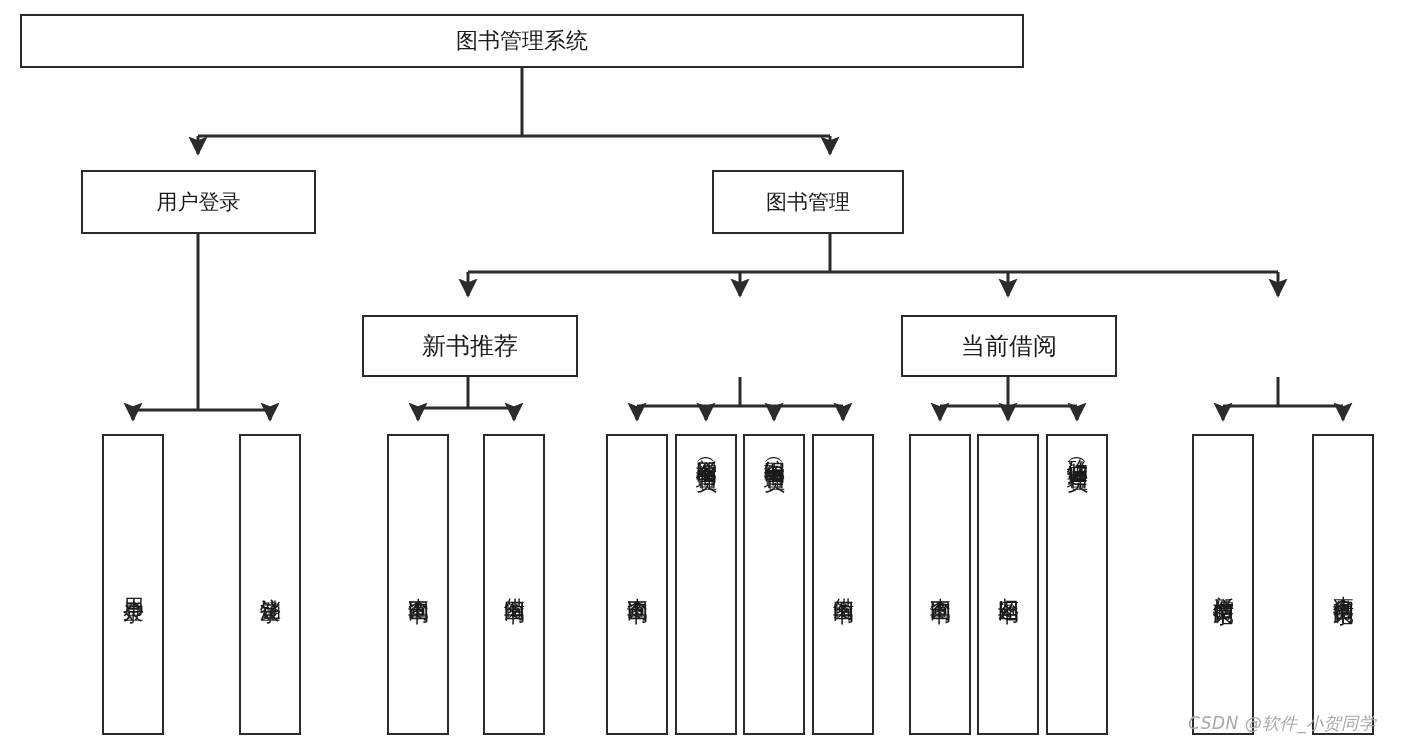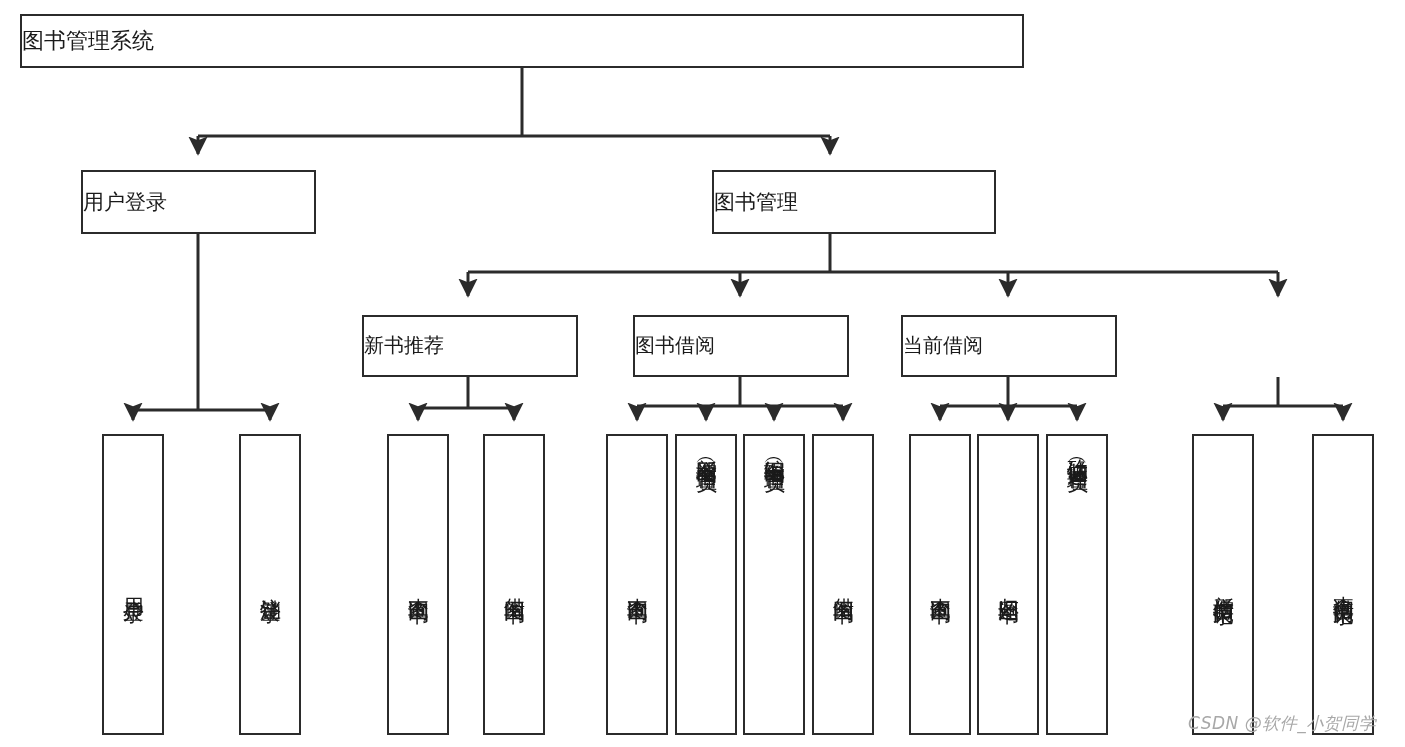--- a/index.html
+++ b/index.html
@@ -24,33 +24,33 @@
     width: 1405px;
     height: 747px;
   }
   .node {
     position: absolute;
     box-sizing: border-box;
     background: #ffffff;
     border: 2px solid #2b2b2b;
     display: flex;
     align-items: center;
-    justify-content: flex-start;
+    justify-content: center;
     color: #1a1a1a;
     z-index: 2;
   }
   .node .label {
     display: block;
     text-align: center;
     line-height: 1.18;
     white-space: pre;
   }
   .node.root .label   { font-size: 22px; }
   .node.level1 .label { font-size: 21px; }
-  .node.level2 .label { font-size: 20px; }
+  .node.level2 .label { font-size: 24px; }
 
   
   .node.leaf {
     align-items: flex-start;
     justify-content: center;
     padding-top: 6px;
   }
   .node.leaf .label {
     writing-mode: vertical-rl;
     text-orientation: upright;
@@ -130,29 +130,26 @@
     </g>
   </svg>
 
   <div class="node root" style="left:20px; top:14px; width:1004px; height:54px;">
     <span class="label">图书管理系统</span>
   </div>
 
   <div class="node level1" style="left:81px; top:170px; width:235px; height:64px;">
     <span class="label">用户登录</span>
   </div>
-  <div class="node level1" style="left:712px; top:170px; width:284px; height:64px;">
+  <div class="node level1" style="left:712px; top:170px; width:192px; height:64px;">
     <span class="label">图书管理</span>
   </div>
 
   <div class="node level2" style="left:362px; top:315px; width:216px; height:62px;">
     <span class="label">新书推荐</span>
-  </div>
-  <div class="node level2" style="left:633px; top:315px; width:216px; height:62px;">
-    <span class="label">图书借阅</span>
   </div>
   <div class="node level2" style="left:901px; top:315px; width:216px; height:62px;">
     <span class="label">当前借阅</span>
   </div>
 
   <div class="node leaf centered" style="left:102px; top:434px; width:62px; height:301px;">
     <span class="label">用户登录</span>
   </div>
   <div class="node leaf centered" style="left:239px; top:434px; width:62px; height:301px;">
     <span class="label">注销登录</span>

